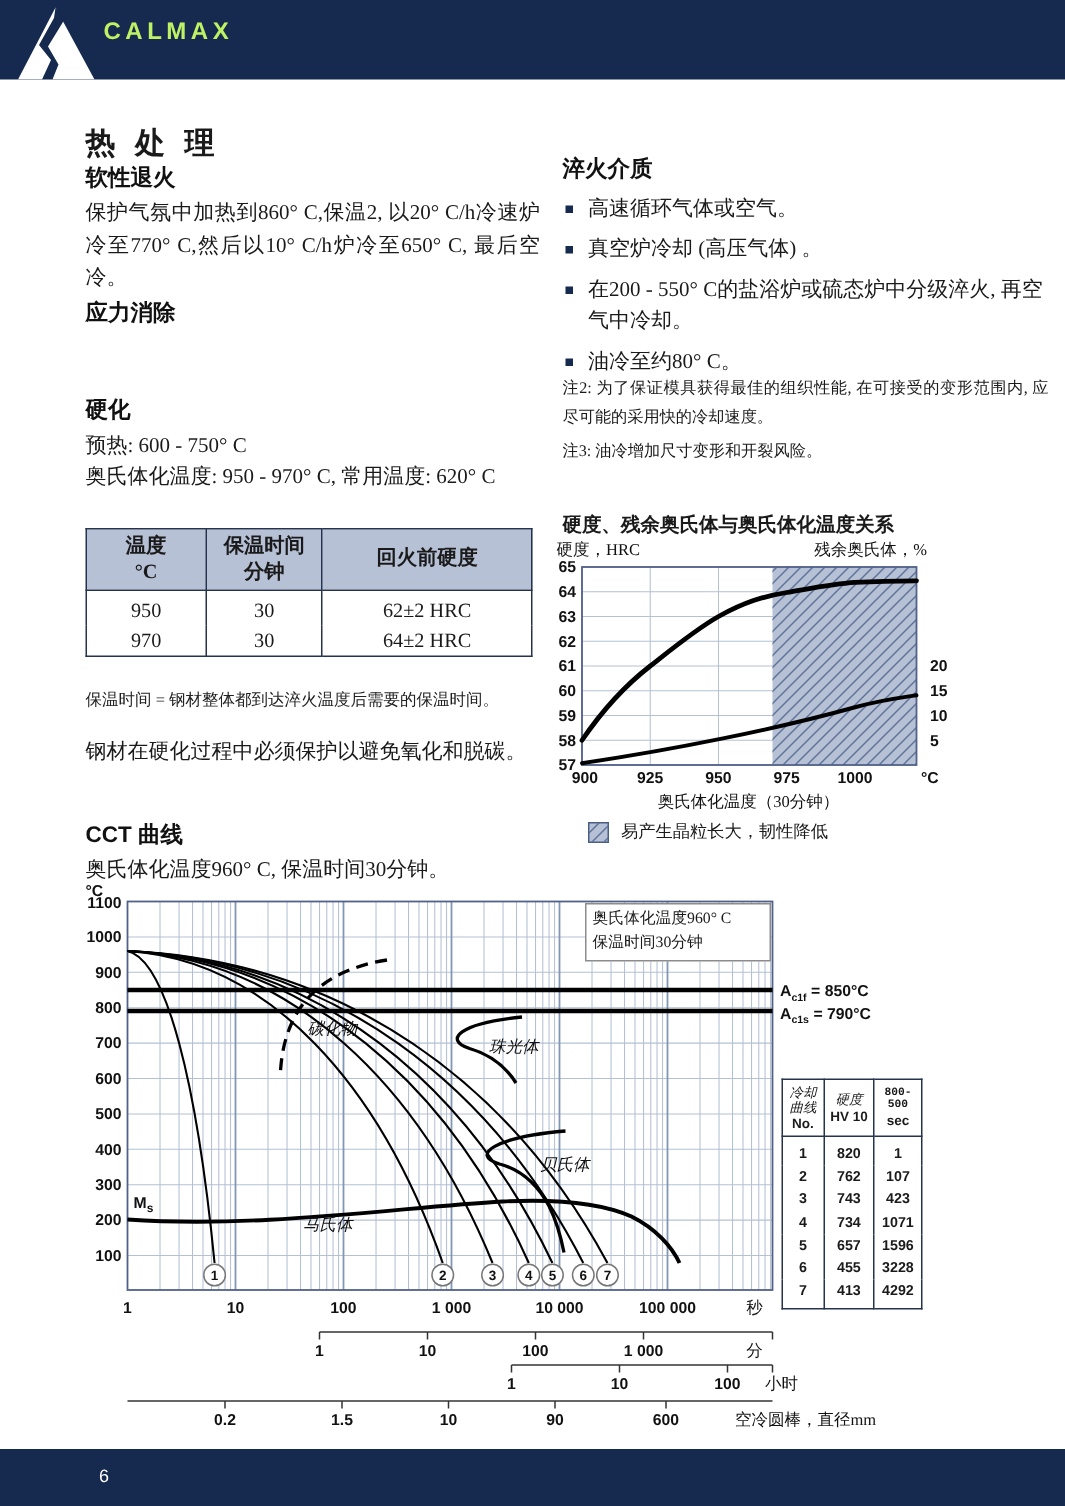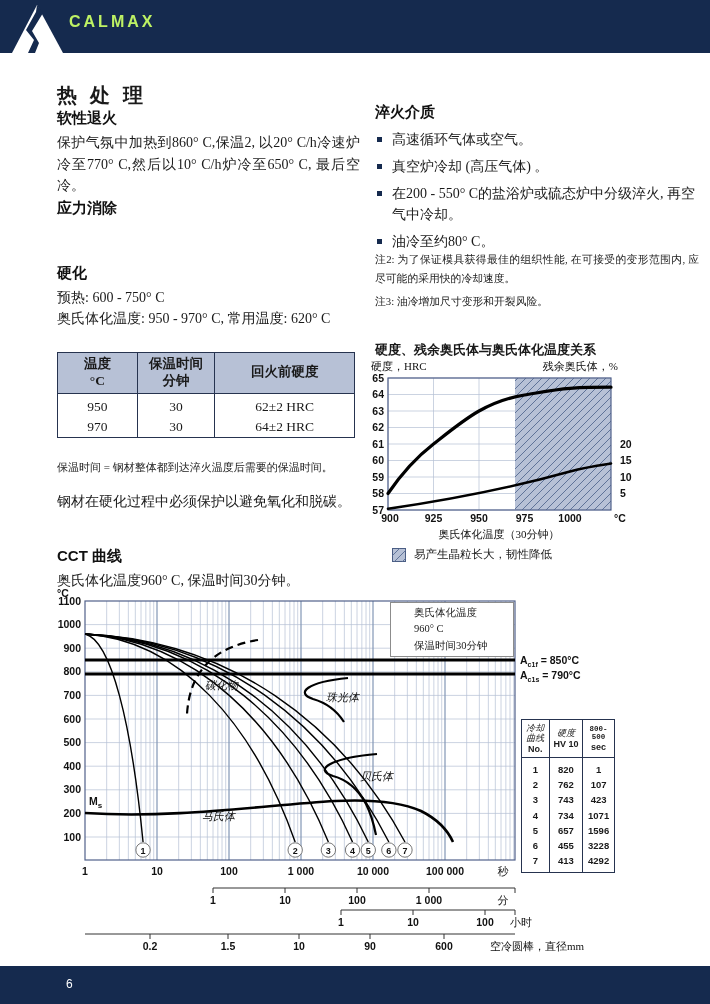--- a/index.html
+++ b/index.html
@@ -26,21 +26,21 @@
   .htable tbody tr:last-child td{border-bottom:1.6px solid #26334f}
   .htable tbody tr:first-child td{padding-top:5px}
   
   .bitem{display:flex;margin-bottom:6px;font-size:14px;line-height:1.5}
   .bsq{width:5px;height:5px;background:#152a4e;margin:8px 10px 0 2px;flex:none}
   
   .note-line{font-size:10.8px;line-height:1.8;margin-bottom:3px;text-align:justify}
   
   .legend{display:flex;align-items:center;gap:8px;font-size:11.5px}
   
-  .annot{background:#fff;border:1px solid #8c8c8c;width:124px;padding:2px 23px;
+  .annot{background:#fff;border:1px solid #8c8c8c;width:124px;padding:2px 4px;
          font-size:10.5px;line-height:1.55}
   
   .ctable{border-collapse:collapse;width:94px;background:#fff;text-align:center;
           font-family:"Liberation Sans",sans-serif}
   .ctable th,.ctable td{border:1.2px solid #26334f}
   .ctable td{border-top:none;border-bottom:none;font-size:9.5px;font-weight:700;line-height:15.2px}
   .ctable tbody tr:first-child td{padding-top:4px}
   .ctable tbody tr:last-child td{border-bottom:1.2px solid #26334f;padding-bottom:4px}
   .ctable th{font-weight:400;padding:2px 0;line-height:1.15;height:38px;vertical-align:middle}
   .cth-cn{display:block;font-family:"Liberation Serif",serif;font-size:9px;font-style:italic}

